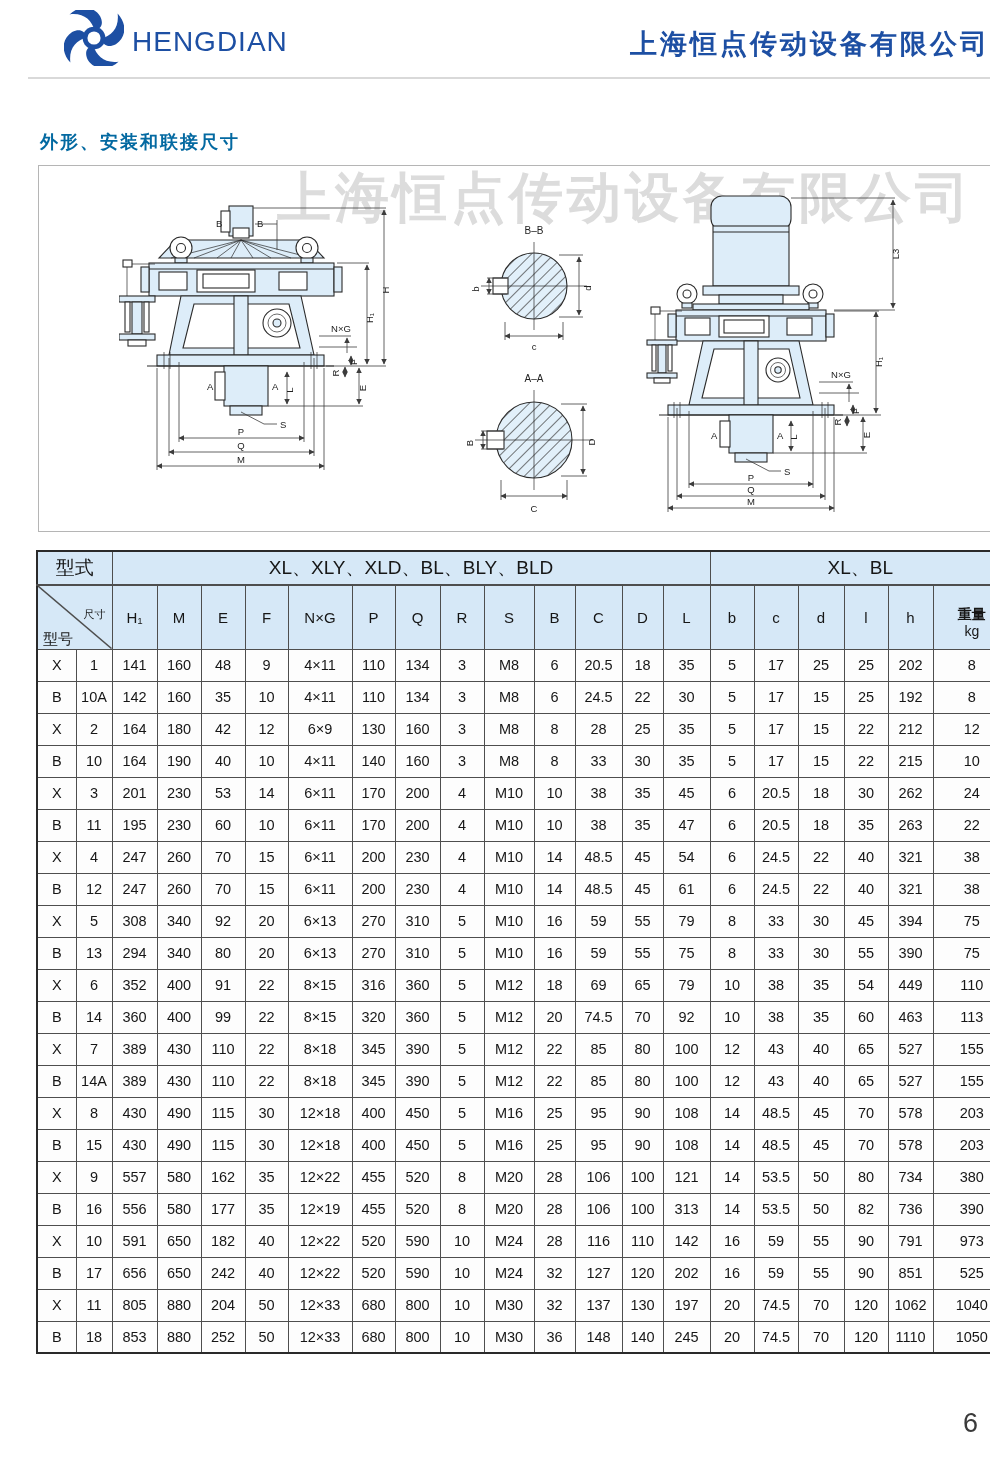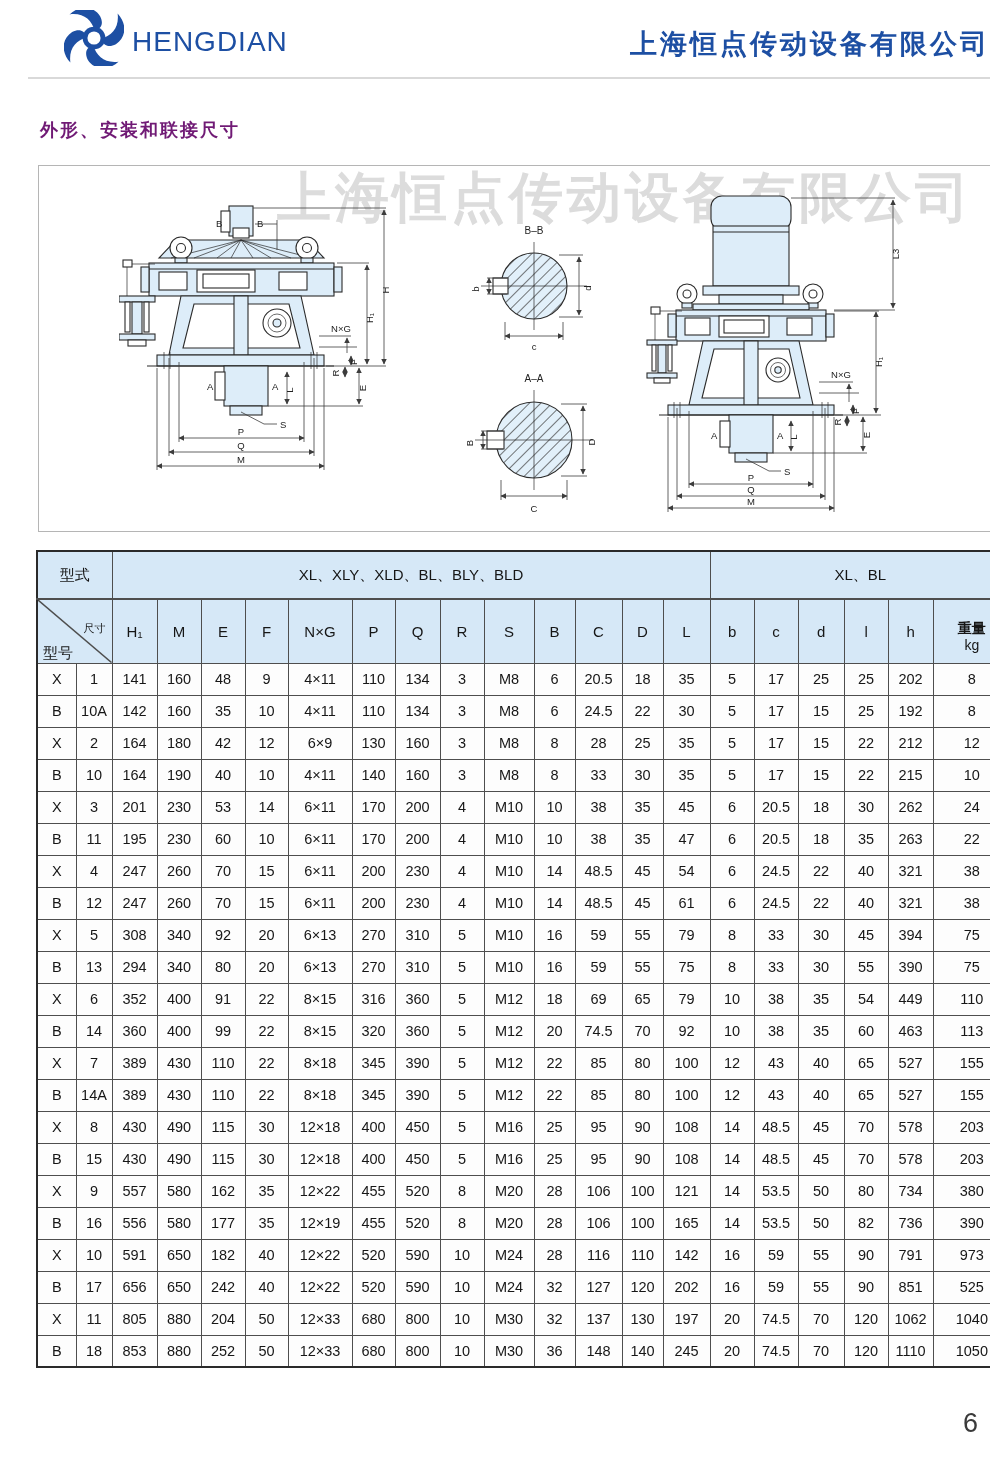--- a/index.html
+++ b/index.html
@@ -8,21 +8,21 @@
   .page { position:relative; width:990px; height:1483px; background:#fff; overflow:hidden;margin-left:28px; }
 
   
   .brand-logo { position:absolute; left:36px; top:10px; width:60px; height:56px; }
   .brand-text { position:absolute; left:104px; top:26px; font-size:28px; color:#1d4fa3;
                 font-weight:500; letter-spacing:1px; }
   .company-name { position:absolute; right:28px; top:26px; font-size:27px; color:#1d4fa3;
                   font-weight:bold; font-family:"Liberation Serif","DejaVu Serif",serif;
                   letter-spacing:3px; }
   .header-rule { position:absolute; left:0; top:77px; width:990px; height:2px; background:#d9d9d9; }
-  .section-title { position:absolute; left:12px; top:118px; font-size:18px; color:#701a75;
+  .section-title { position:absolute; left:12px; top:130px; font-size:18px; color:#0369a1;
                    font-weight:bold; letter-spacing:2px; }
 
   
   .drawing-panel { position:absolute; left:10px; top:165px; width:968px; height:367px;
                    border:1px solid #b5b5b5; background:#fff; overflow:hidden; }
   .watermark { position:absolute; left:238px; top:-4px; font-size:54px; color:#dcdcdc;
                font-weight:bold; font-family:"Liberation Serif","DejaVu Serif",serif;
                letter-spacing:4px; white-space:nowrap; }
   .dwg { position:absolute; }
   .dwg .fillb { fill:#ddedf9; stroke:#2b2b2b; stroke-width:1.1; }
@@ -33,21 +33,21 @@
   .dwg text   { font-size:9.5px; fill:#222; font-family:"Liberation Sans",sans-serif; }
   .dwg .ttl   { font-size:10px; }
 
   
   table.dims { position:absolute; left:8px; top:550px; width:974px; border-collapse:collapse;
                table-layout:fixed; text-align:center; color:#161616; }
   table.dims th, table.dims td { border:1px solid #4e4e4e; text-align:center; vertical-align:middle;
                padding:0; overflow:hidden; }
   table.dims { border:2px solid #2a2a2a; }
   table.dims thead th { background:#d6e8f7; font-weight:normal; }
-  tr.hrow1 th { height:48px; font-size:15px; border-bottom-width:2px; }
+  tr.hrow1 th { height:34px; font-size:19px; border-bottom-width:2px; }
   tr.hrow2 th { height:64px; font-size:15px; }
   table.dims tbody td { height:32px; background:#fdfdfd; font-size:14.5px; }
   .diag-cell { position:relative; }
   .diag-line { position:absolute; left:0; top:0; width:100%; height:100%; }
   .diag-size  { position:absolute; right:6px; top:21px;  font-size:11px; }
   .diag-model { position:absolute; left:5px; bottom:0; font-size:15px; }
   .wt-cn { display:block; font-weight:bold; font-size:14px; line-height:17px; margin-top:12px; }
   .wt-unit { display:block; font-size:14px; line-height:17px; }
 
   .page-number { position:absolute; right:40px; top:1408px; font-size:27px; color:#3a3a3a; }
@@ -750,21 +750,21 @@
           <td>177</td>
           <td>35</td>
           <td>12×19</td>
           <td>455</td>
           <td>520</td>
           <td>8</td>
           <td>M20</td>
           <td>28</td>
           <td>106</td>
           <td>100</td>
-          <td>165</td>
+          <td>313</td>
           <td>14</td>
           <td>53.5</td>
           <td>50</td>
           <td>82</td>
           <td>736</td>
           <td>390</td>
         </tr>
         <tr>
           <td>X</td>
           <td>10</td>

